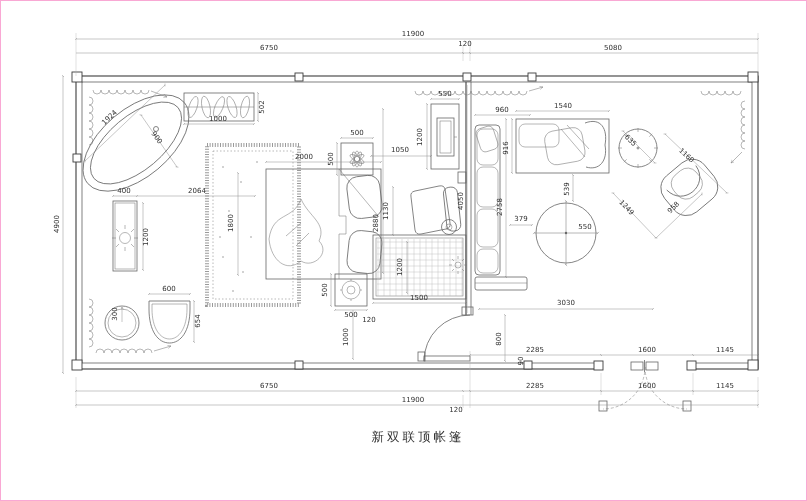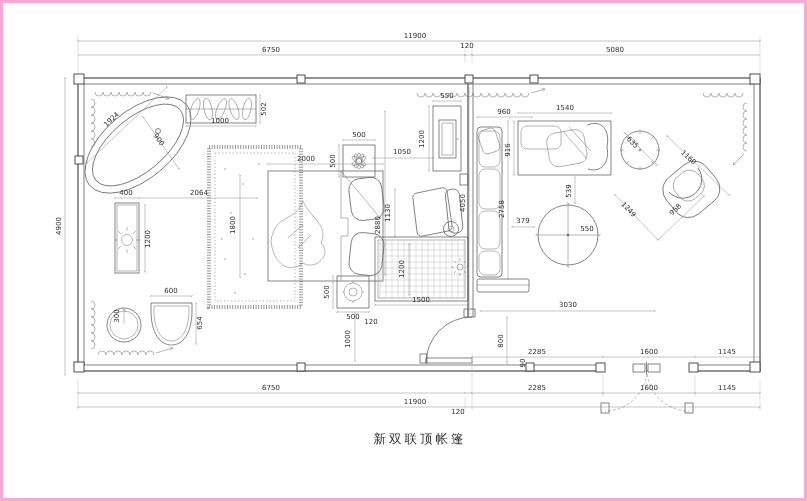--- a/index.html
+++ b/index.html
@@ -1,16 +1,16 @@
 <!DOCTYPE html>
 <html><head>
 <meta charset="utf-8">
 <style>
   html,body{margin:0;padding:0;background:#fff;}
-  .screen{position:relative;width:807px;height:501px;background:#ffffff;border:3px solid #f9a8d4;box-sizing:border-box;overflow:hidden;font-family:"Liberation Sans",sans-serif;}
+  .screen{position:relative;width:807px;height:501px;background:#ffffff;border:1px solid #f9a8d4;box-sizing:border-box;overflow:hidden;font-family:"Liberation Sans",sans-serif;}
   svg{position:absolute;left:0;top:0;}
   svg text{font-family:"DejaVu Sans",sans-serif;font-size:7px;fill:#2f2f2f;}
   .ttl{font-size:12.5px;letter-spacing:3px;fill:#333;}
   .w{stroke:#3d3d3d;stroke-width:1.1;fill:none;}
   .wi{stroke:#4a4a4a;stroke-width:.7;fill:none;}
   .post{fill:#ffffff;stroke:#3d3d3d;stroke-width:.9;}
   .f{stroke:#666;stroke-width:.8;fill:none;}
   .fl{stroke:#7a7a7a;stroke-width:.55;fill:none;}
   .d{stroke:#8f8f8f;stroke-width:.5;fill:none;}
   .dx{stroke:#b0b0b0;stroke-width:.4;fill:none;}

